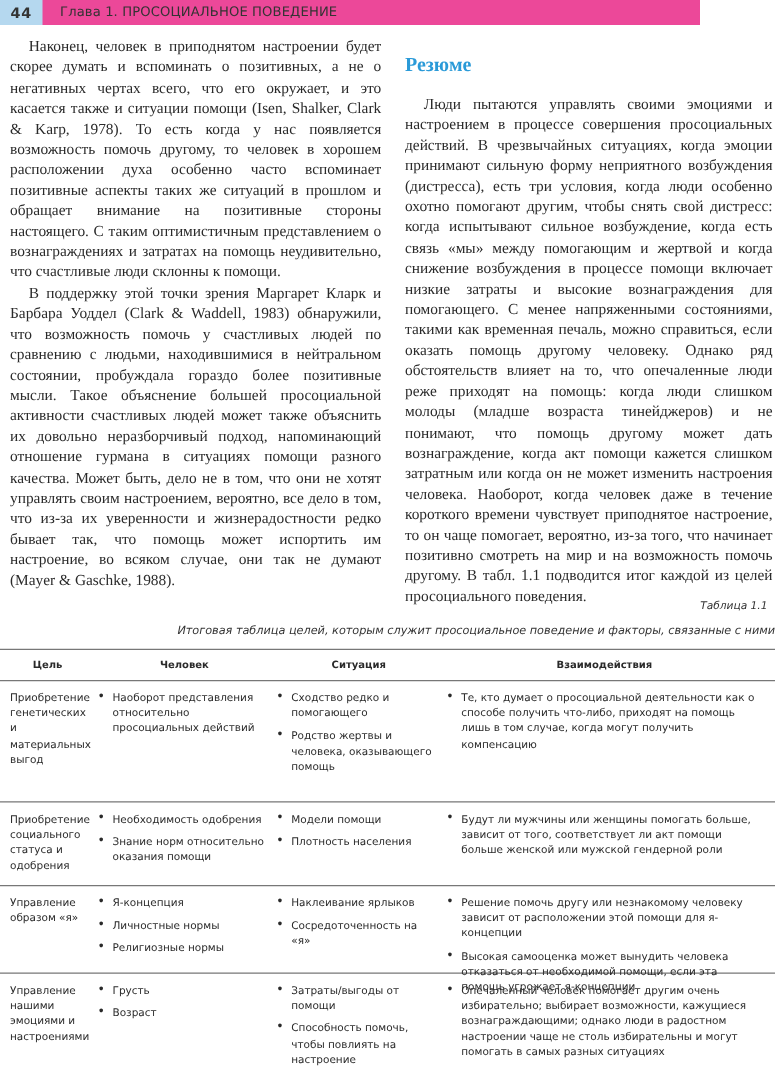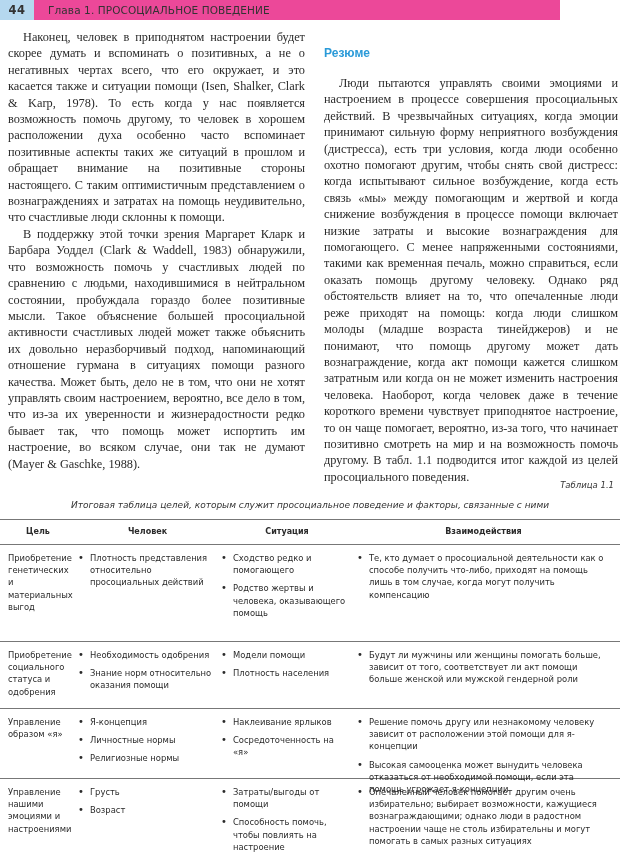--- a/index.html
+++ b/index.html
@@ -12,26 +12,26 @@
               text-align: center; line-height: 20px; letter-spacing: 0.5px; }
   .chapter { position: absolute; left: 48px; top: 0; height: 20px; line-height: 20px;
              font-family: "DejaVu Sans", sans-serif; font-size: 10.5px; color: #333; letter-spacing: 0.1px; }
 
   .col { position: absolute; font-family: "Liberation Serif", serif; font-size: 12.3px; line-height: 16.4px;
          color: #2a2a2a; text-align: justify; hyphens: manual; }
   .col-left { left: 8px; top: 29px; width: 297px; }
   .col-right { left: 324px; top: 29px; width: 294px; }
   .col p { text-indent: 15px; margin: 0; }
 
-  .resume-title { font-family: Liberation Sans, sans-serif; font-weight: bold; font-size: 12px; color: #2a9ad8;
+  .resume-title { font-family: Liberation Serif, serif; font-weight: bold; font-size: 16px; color: #2a9ad8;
                   margin: 14px 0 12px 0; line-height: 20px; }
 
   .table-label { position: absolute; right: 6px; top: 480px; font-family: "DejaVu Sans", sans-serif;
                  font-style: italic; font-size: 8.5px; color: #333; }
-  .table-caption { position: absolute; left: 0; top: 500px; width: 620px; text-align: center;
+  .table-caption { position: absolute; left: 0; top: 500px; width: 620px; text-align: right;
                    font-family: "DejaVu Sans", sans-serif; font-style: italic; font-size: 9px; color: #333; }
 
   .tbl { position: absolute; left: 0; top: 519px; width: 620px; font-family: "DejaVu Sans", sans-serif;
          font-size: 8.4px; line-height: 12.2px; color: #2a2a2a; border-top: 1.5px solid #777; }
   .tbl-head { display: flex; height: 24px; align-items: center; font-weight: bold; font-size: 8px; }
   .tbl-head div { text-align: center; }
   .c1 { width: 76px; padding-left: 8px; }
   .c2 { width: 143px; }
   .c3 { width: 136px; }
   .c4 { width: 265px; padding-right: 8px; }
@@ -74,21 +74,21 @@
     <div class="c1">Цель</div>
     <div class="c2">Человек</div>
     <div class="c3">Ситуация</div>
     <div class="c4">Взаимодействия</div>
   </div>
 
   <div class="tbl-row row1">
     <div class="c1">Приобретение генетических и материальных выгод</div>
     <div class="c2">
         <ul>
-      <li>Плотность представления относительно просоциальных действий</li>
+      <li>Наоборот представления относительно просоциальных действий</li>
     </ul>
       </div>
     <div class="c3">
         <ul>
       <li>Сходство редко и помогающего</li>
       <li>Родство жертвы и человека, оказывающего помощь</li>
     </ul>
       </div>
     <div class="c4">
         <ul>

